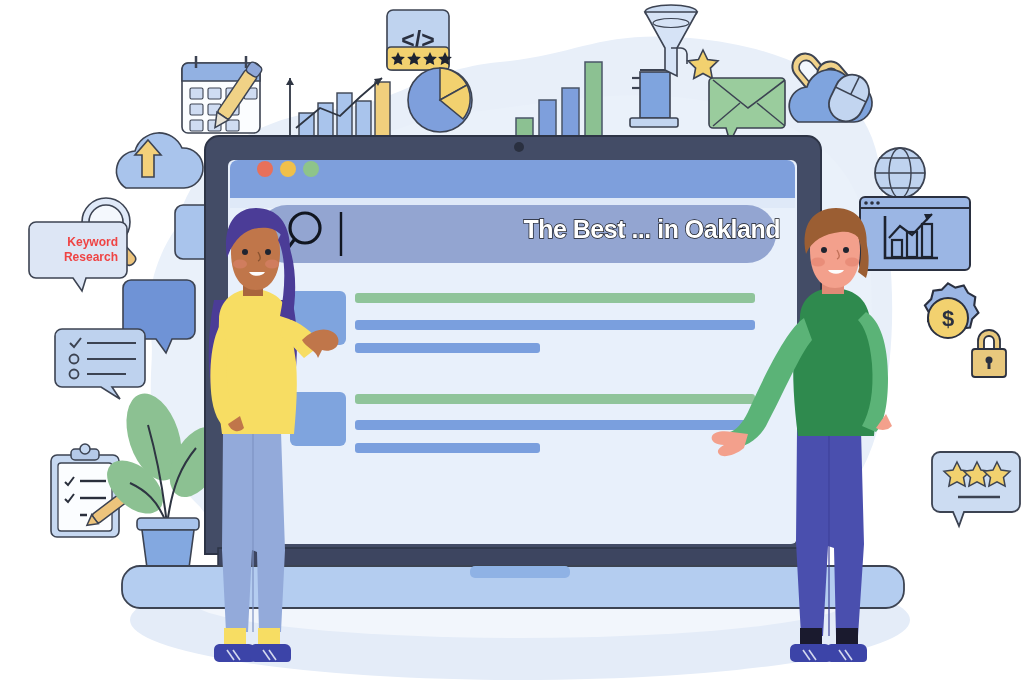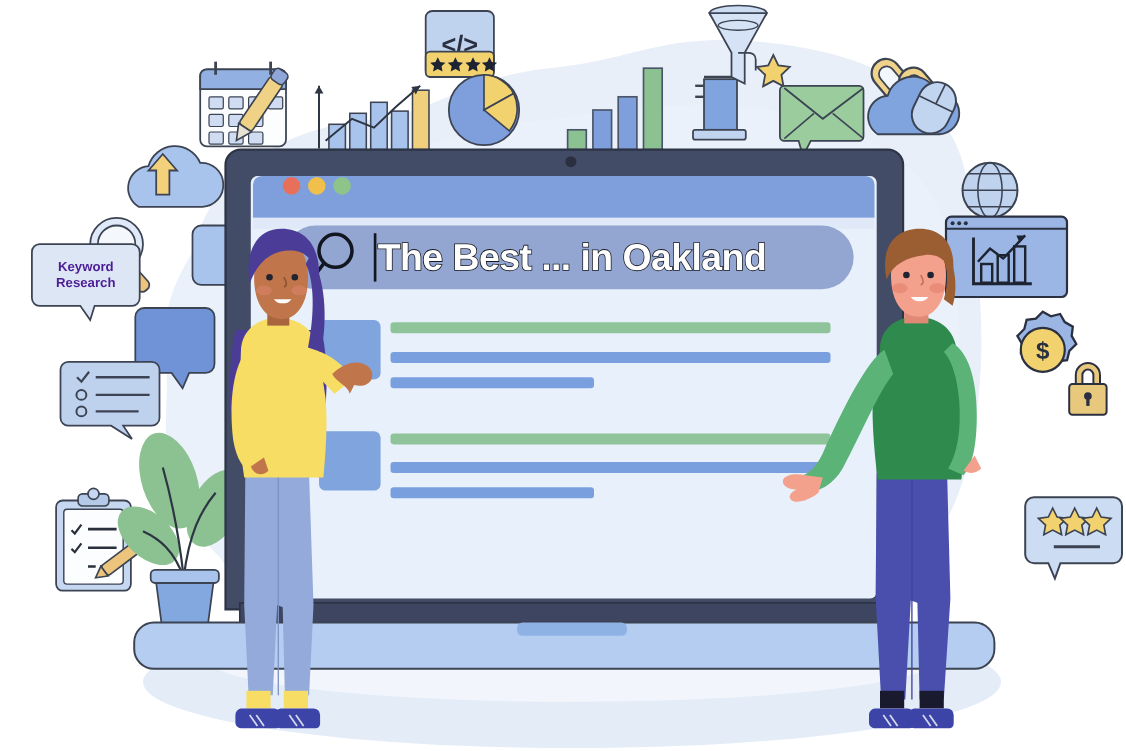--- a/index.html
+++ b/index.html
@@ -13,26 +13,26 @@
   #stage svg{position:absolute;left:0;top:0;}
   .lbl{position:absolute;pointer-events:none;}
   #content-calendar-label{
     left:160px;top:33px;width:180px;
     font-size:15px;font-weight:bold;color:#ffffff;
     letter-spacing:-0.3px;
     text-shadow:0 0 2px rgba(255,255,255,.9), 0 0 4px rgba(255,255,255,.6);
     font-family:"Liberation Sans", sans-serif;
   }
   #keyword-research-label{
-    left:38px;top:235px;width:80px;text-align:center;
-    font-size:12px;font-weight:bold;color:#4c1d95;line-height:1.25;
+    left:38px;top:235px;width:80px;text-align:right;
+    font-size:12px;font-weight:bold;color:#ef4444;line-height:1.25;
   }
   #search-query-text{
-    left:260px;top:215px;width:520px;text-align:center;
-    font-size:34px;font-weight:bold;color:#ffffff;
+    left:260px;top:215px;width:520px;text-align:right;
+    font-size:25px;font-weight:bold;color:#ffffff;
     -webkit-text-stroke:1.4px #16181d;
     paint-order:stroke fill;
     font-family:"Liberation Sans", sans-serif;
     letter-spacing:-0.5px;
   }
 </style>
 </head>
 <body>
 
 <div id="stage">

